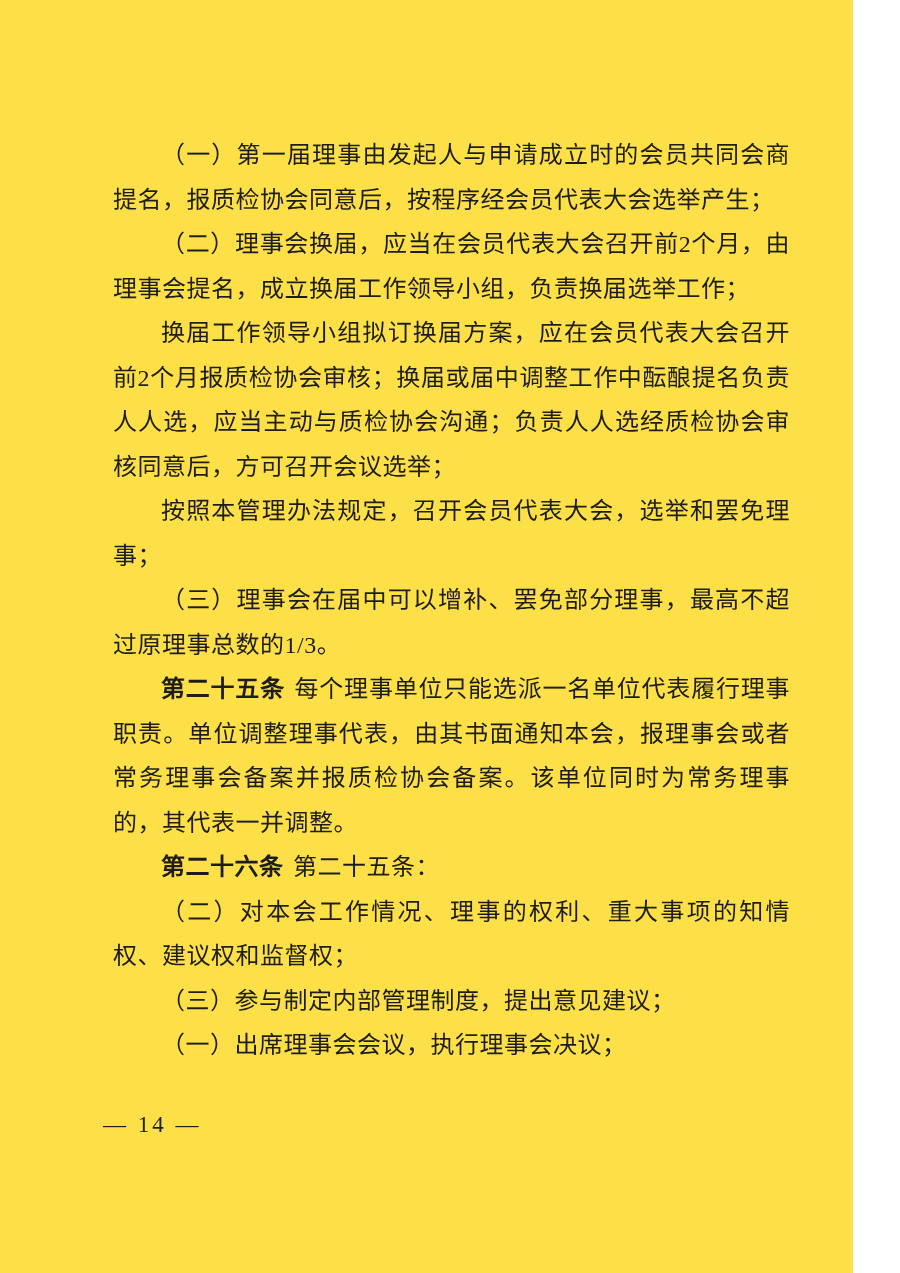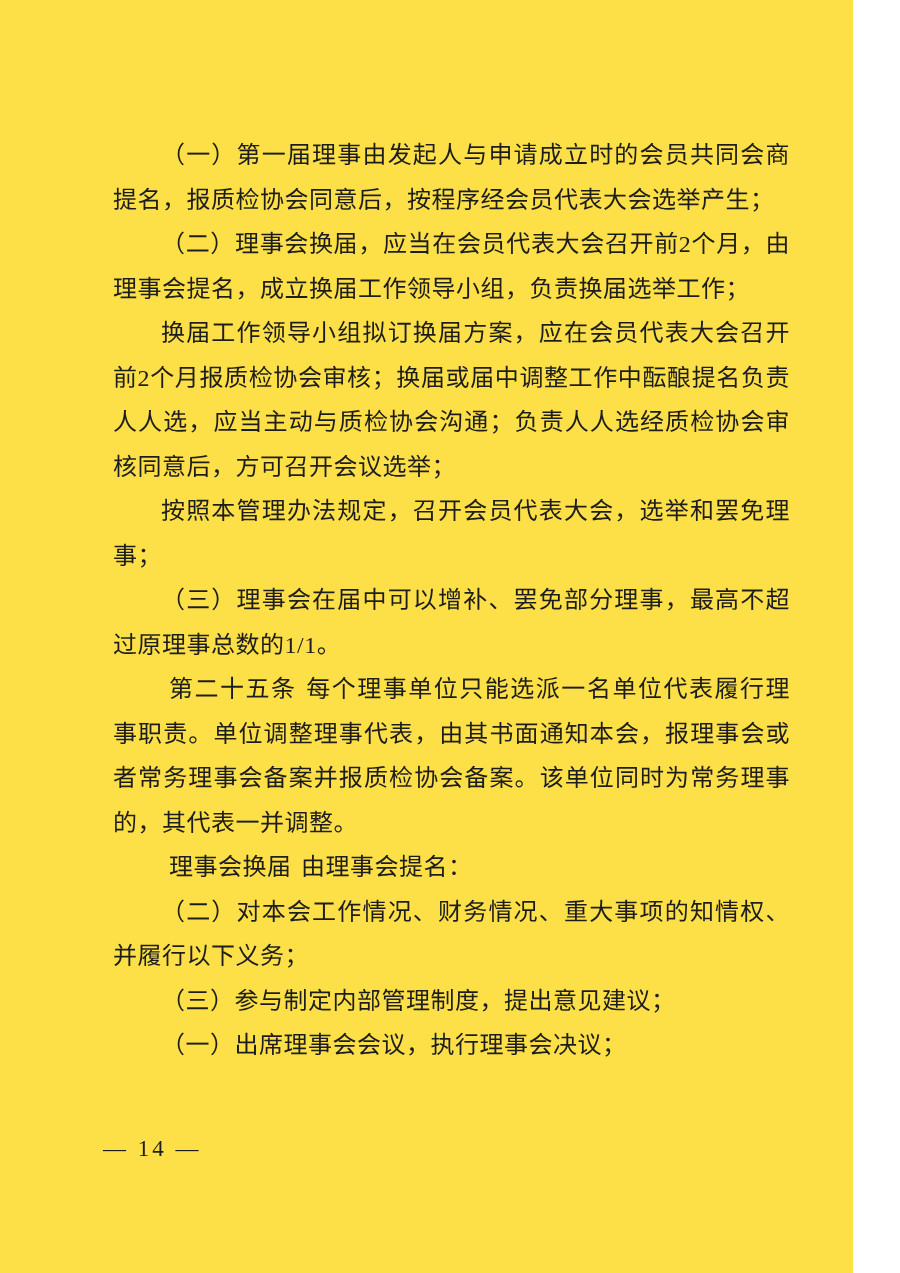--- a/index.html
+++ b/index.html
@@ -25,48 +25,47 @@
     line-height: 44.5px;
     text-align: justify;
     letter-spacing: 0.5px;
   }
   .doc-body p {
     margin: 0;
     padding: 0;
     text-indent: 2em;
   }
   .article-term {
-    font-weight: normal;
+    font-weight: bold;
     margin-right: 0.4em;
-    margin-left: 8px;
   }
   .page-footer {
     position: absolute;
     left: 103px;
-    top: 1136px;
+    top: 1112px;
     font-size: 23px;
     letter-spacing: 3px;
     color: #1d1d1d;
     white-space: pre;
   }
 </style>
 </head>
 <body>
 
 <div class="page">
 
   <div class="doc-body">
     <p><span>（一）第一届理事由发起人与申请成立时的会员共同会商提名，报质检协会同意后，按程序经会员代表大会选举产生；</span></p>
     <p><span>（二）理事会换届，应当在会员代表大会召开前2个月，由理事会提名，成立换届工作领导小组，负责换届选举工作；</span></p>
     <p><span>换届工作领导小组拟订换届方案，应在会员代表大会召开前2个月报质检协会审核；换届或届中调整工作中酝酿提名负责人人选，应当主动与质检协会沟通；负责人人选经质检协会审核同意后，方可召开会议选举；</span></p>
     <p><span>按照本管理办法规定，召开会员代表大会，选举和罢免理事；</span></p>
-    <p><span>（三）理事会在届中可以增补、罢免部分理事，最高不超过原理事总数的1/1。</span></p>
+    <p><span>（三）理事会在届中可以增补、罢免部分理事，最高不超过原理事总数的1/3。</span></p>
     <p><span class="article-term">第二十五条</span><span>每个理事单位只能选派一名单位代表履行理事职责。单位调整理事代表，由其书面通知本会，报理事会或者常务理事会备案并报质检协会备案。该单位同时为常务理事的，其代表一并调整。</span></p>
-    <p><span class="article-term">理事会换届</span><span>由理事会提名：</span></p>
-    <p><span>（二）对本会工作情况、财务情况、重大事项的知情权、并履行以下义务；</span></p>
+    <p><span class="article-term">第二十六条</span><span>第二十五条：</span></p>
+    <p><span>（二）对本会工作情况、理事的权利、重大事项的知情权、建议权和监督权；</span></p>
     <p><span>（三）参与制定内部管理制度，提出意见建议；</span></p>
     <p><span>（一）出席理事会会议，执行理事会决议；</span></p>
 
   </div>
 
   <div class="page-footer">— 14 —</div>
 
 </div>
 
 </body></html>

